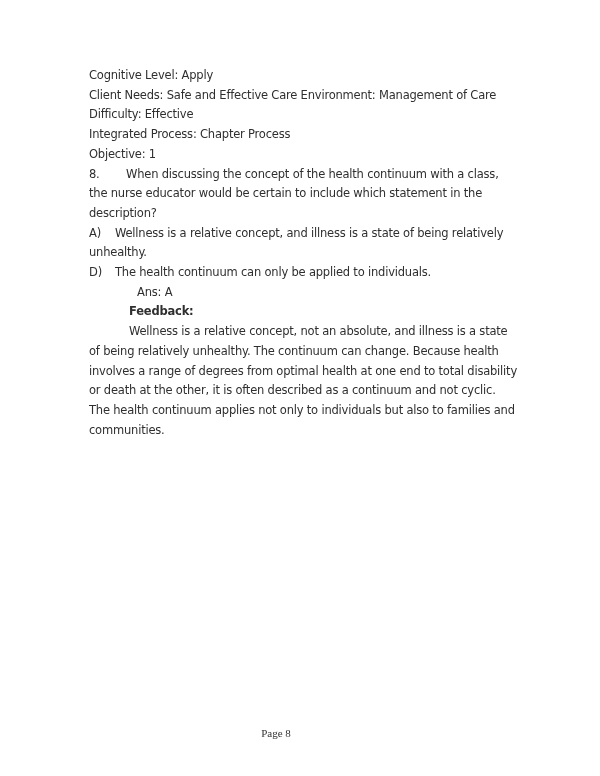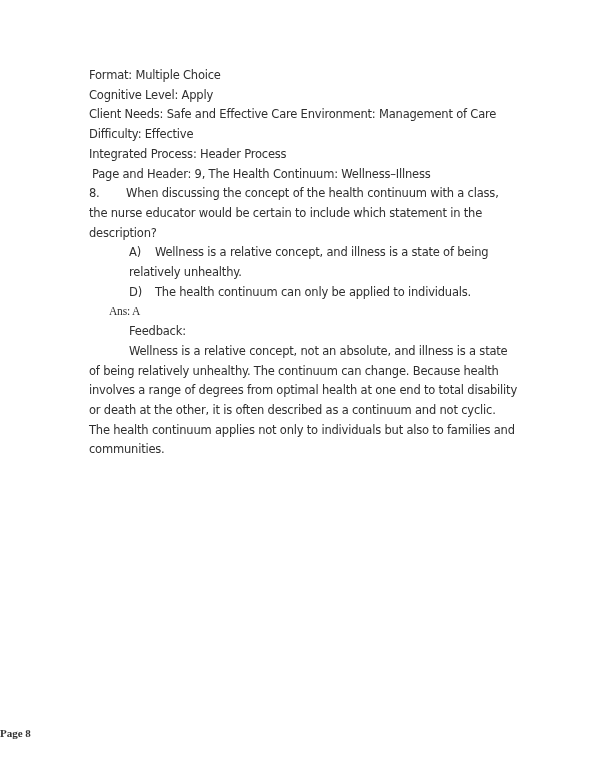--- a/index.html
+++ b/index.html
@@ -27,55 +27,53 @@
     color: #2f2f2f;
     text-align: left;
   }
   .meta-line { white-space: nowrap; }
   .meta-line.indented { padding-left: 3px; }
   .question-stem { }
   .q-number {
     display: inline-block;
     width: 37px;
   }
-  .option-row { margin-left: 40px; }
+  .option-row { }
   .option-label {
     display: inline-block;
     width: 26px;
   }
-  .answer-line { margin-left: 20px; font-family: Liberation Serif, serif; }
+  .answer-line { margin-left: 48px; }
   .feedback-heading {
     margin-left: 40px;
-    font-weight: normal;
+    font-weight: bold;
   }
   .feedback-para { text-indent: 40px; }
   .page-footer {
     position: absolute;
     top: 727px;
     left: 0;
     width: 552px;
-    text-align: left;
+    text-align: center;
     font-family: "Liberation Serif", serif;
     font-size: 11px;
     color: #333333;
-    font-weight: bold;
   }
 </style>
 </head>
 <body>
 
 <div class="page">
   <div class="content">
 
-    <div class="meta-line">Format: Multiple Choice</div>
     <div class="meta-line">Cognitive Level: Apply</div>
     <div class="meta-line">Client Needs: Safe and Effective Care Environment: Management of Care</div>
     <div class="meta-line">Difficulty: Effective</div>
-    <div class="meta-line">Integrated Process: Header Process</div>
-    <div class="meta-line indented">Page and Header: 9, The Health Continuum: Wellness–Illness</div>
+    <div class="meta-line">Integrated Process: Chapter Process</div>
+    <div class="meta-line">Objective: 1</div>
 
     <div class="question-stem"><span class="q-number">8.</span><span>When discussing the concept of the health continuum with a class, the nurse educator would be certain to include which statement in the description?</span></div>
 
     <div class="option-row"><span class="option-label">A)</span><span>Wellness is a relative concept, and illness is a state of being relatively unhealthy.</span></div>
     <div class="option-row"><span class="option-label">D)</span><span>The health continuum can only be applied to individuals.</span></div>
 
     <div class="answer-line">
       <span>Ans:</span>
       <span>A</span>
     </div>

